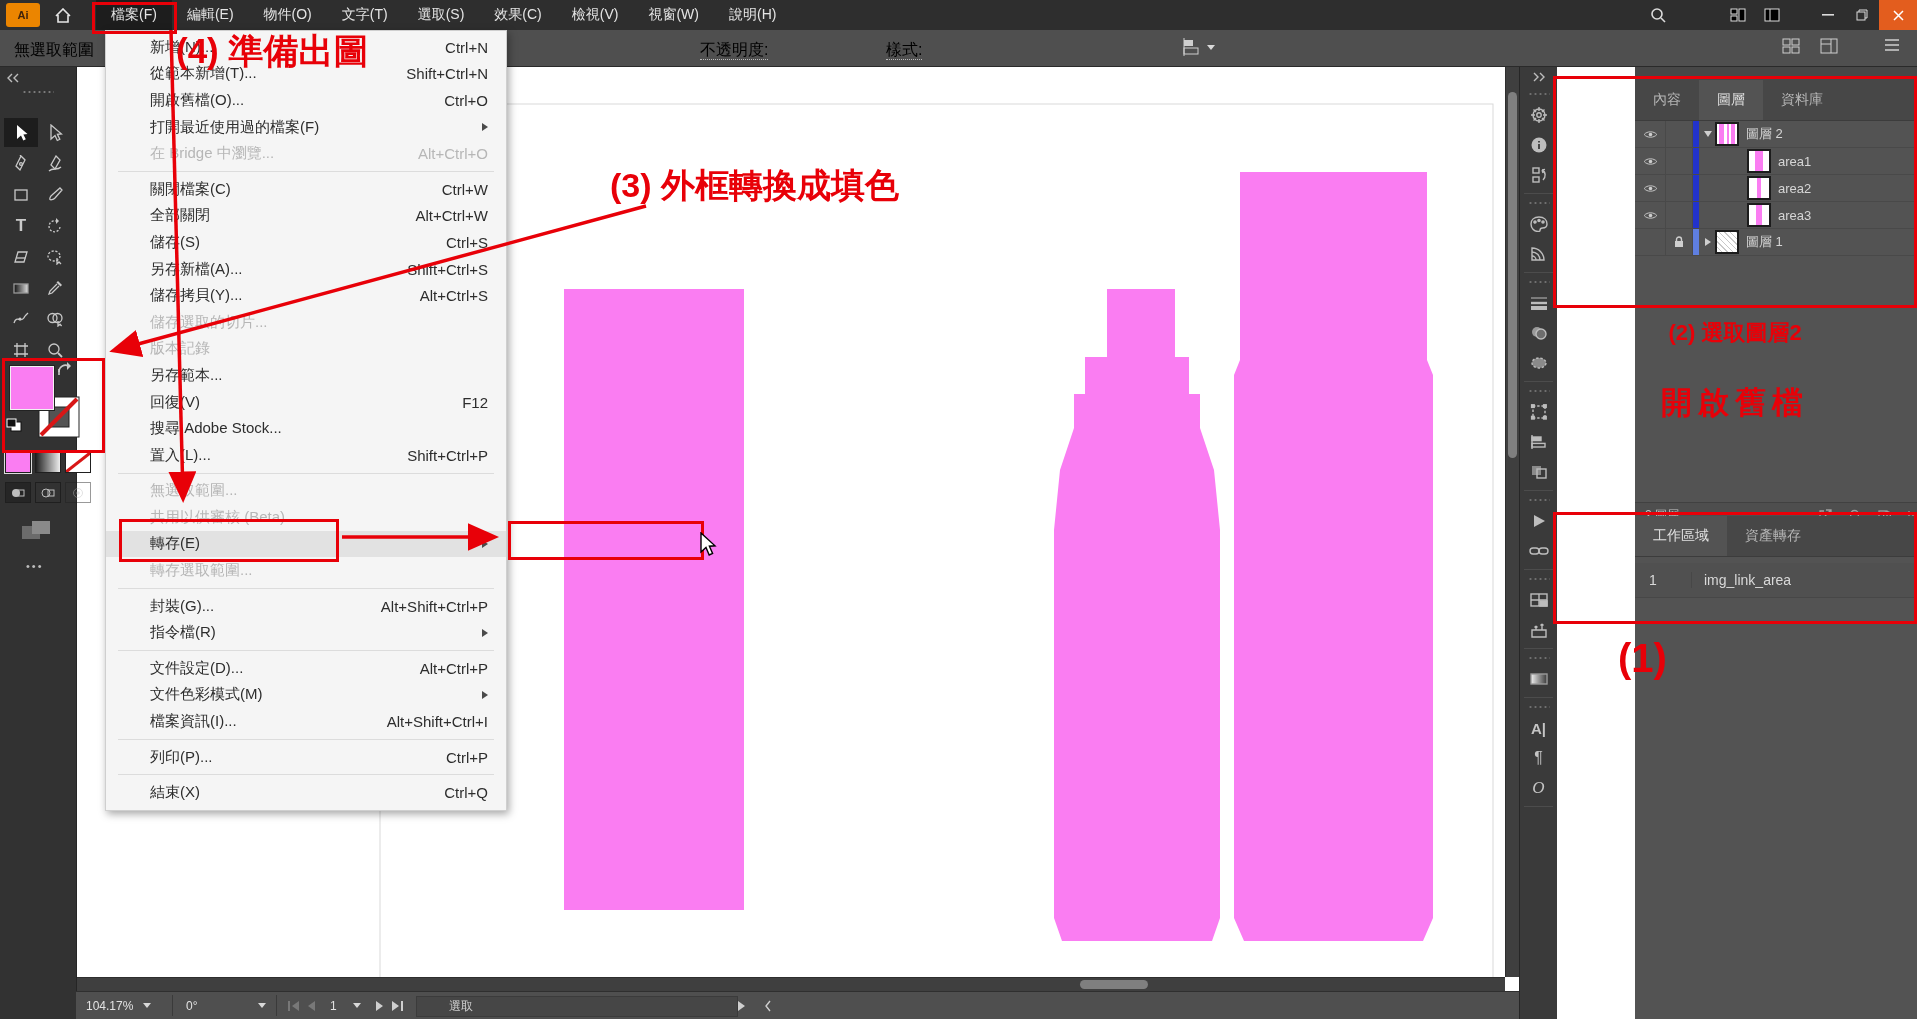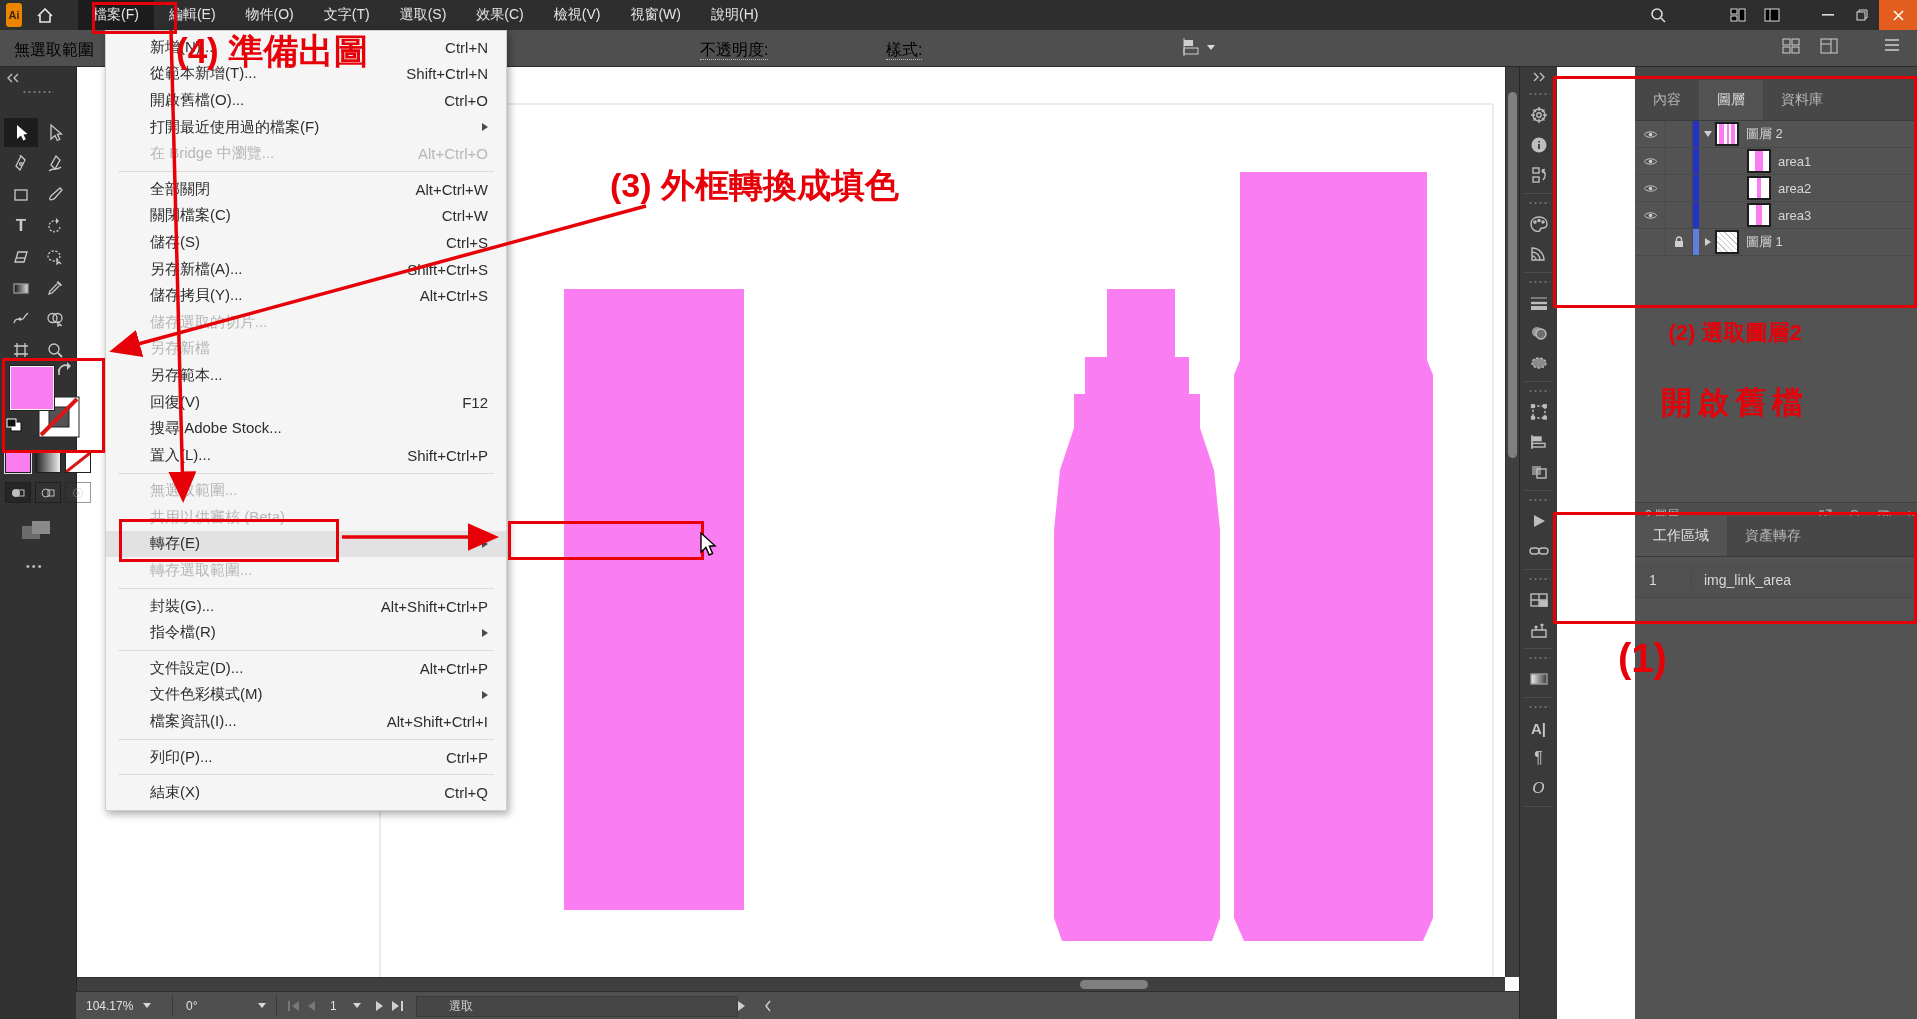--- a/index.html
+++ b/index.html
@@ -7,21 +7,21 @@
     --bar:#2e2e2e; --ctl:#4f4f4f; --tool:#323232; --panel:#535353;
     --panel-dk:#474747; --line:#444; --txt:#d6d6d6; --dim:#a8a8a8;
   }
   html,body{margin:0;padding:0;background:#222;}
   .screen{position:relative;width:1917px;height:1019px;overflow:hidden;
     font-family:"Liberation Sans","DejaVu Sans",sans-serif;background:#fff;}
   .abs{position:absolute;}
 
   
   .titlebar{left:0;top:0;width:1917px;height:30px;background:var(--bar);display:flex;align-items:center;z-index:5;}
-  .ai-logo{width:16px;height:24px;margin:0 8px 0 6px;background:#eb8500;color:#40230a;font-weight:bold;
+  .ai-logo{width:34px;height:24px;margin:0 8px 0 6px;background:#eb8500;color:#40230a;font-weight:bold;
     font-size:11px;display:flex;align-items:center;justify-content:center;border-radius:3px;}
   .home-ic{width:30px;height:30px;display:flex;align-items:center;justify-content:center;color:#e6e6e6;}
   .menus{display:flex;margin-left:18px;height:30px;}
   .menu-btn{padding:0 15px;height:30px;display:flex;align-items:center;font-size:14px;color:#e4e4e4;}
   .menu-btn.open{background:#1d1d1d;}
   .tb-right{margin-left:auto;display:flex;align-items:center;height:30px;}
   .tb-ic{width:34px;height:30px;display:flex;align-items:center;justify-content:center;color:#dcdcdc;}
   .win-close{width:38px;height:30px;background:#e35d1e;display:flex;align-items:center;justify-content:center;color:#fff;}
 
   
@@ -789,45 +789,45 @@
         <span class="ms">
           <span class="chev"></span>
         </span>
       </div>
     <div class="mi dis">
         <span class="ml">在 Bridge 中瀏覽...</span>
         <span class="ms">Alt+Ctrl+O</span>
       </div>
     <div class="msep"></div>
     <div class="mi">
+        <span class="ml">關閉檔案(C)</span>
+        <span class="ms">Ctrl+W</span>
+      </div>
+    <div class="mi">
         <span class="ml">全部關閉</span>
         <span class="ms">Alt+Ctrl+W</span>
-      </div>
-    <div class="mi">
-        <span class="ml">關閉檔案(C)</span>
-        <span class="ms">Ctrl+W</span>
       </div>
     <div class="mi">
         <span class="ml">儲存(S)</span>
         <span class="ms">Ctrl+S</span>
       </div>
     <div class="mi">
         <span class="ml">另存新檔(A)...</span>
         <span class="ms">Shift+Ctrl+S</span>
       </div>
     <div class="mi">
         <span class="ml">儲存拷貝(Y)...</span>
         <span class="ms">Alt+Ctrl+S</span>
       </div>
     <div class="mi dis">
         <span class="ml">儲存選取的切片...</span>
         <span class="ms"></span>
       </div>
     <div class="mi dis">
-        <span class="ml">另存新檔</span>
+        <span class="ml">版本記錄</span>
         <span class="ms"></span>
       </div>
     <div class="mi">
         <span class="ml">另存範本...</span>
         <span class="ms"></span>
       </div>
     <div class="mi">
         <span class="ml">回復(V)</span>
         <span class="ms">F12</span>
       </div>

